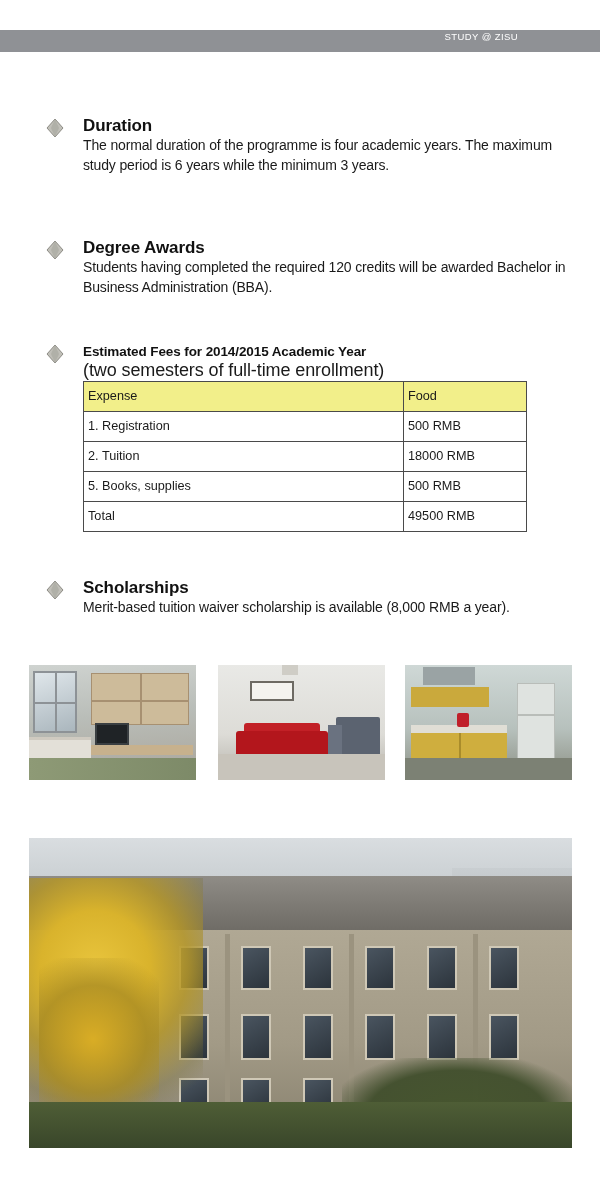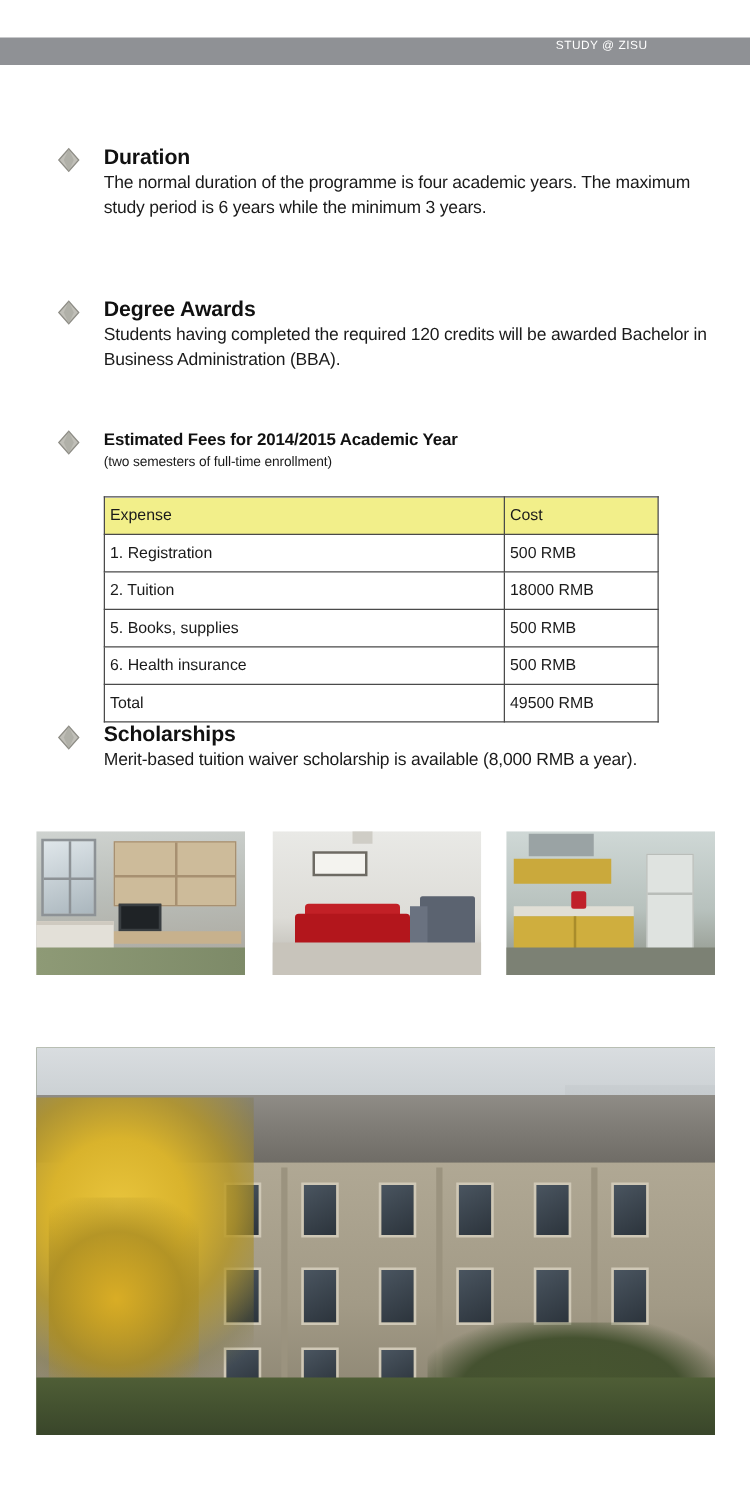--- a/index.html
+++ b/index.html
@@ -71,25 +71,25 @@
   }
   .sec-text {
     font-family: "Liberation Sans", sans-serif;
     font-size: 14px;
     line-height: 19.5px;
     color: #1a1a1a;
     letter-spacing: -0.15px;
   }
   .sec-sub {
     font-family: "Liberation Sans", sans-serif;
-    font-size: 11px;
+    font-size: 18px;
     line-height: 16px;
     color: #1a1a1a;
     letter-spacing: -0.1px;
-    margin-bottom: 19px;
+    margin-bottom: 3px;
   }
 
   
   #sec-duration   { top: 66px; }
   #sec-degree     { top: 188px; }
   #sec-fees       { top: 292px; }
   #sec-scholar    { top: 528px; }
 
   
   table.fees {
@@ -314,41 +314,37 @@
       <div class="sec-title small">Estimated Fees for 2014/2015 Academic Year</div>
       <div class="sec-sub">(two semesters of full-time enrollment)</div>
       <table class="fees">
         <colgroup>
             <col class="c1">
             <col class="c2">
           </colgroup>
         <thead>
           <tr>
             <th>Expense</th>
-            <th>Cost</th>
+            <th>Food</th>
           </tr>
         </thead>
         <tbody>
           <tr>
             <td>1. Registration</td>
             <td>500 RMB</td>
           </tr>
           <tr>
             <td>2. Tuition</td>
             <td>18000 RMB</td>
           </tr>
           <tr>
             <td>5. Books, supplies</td>
             <td>500 RMB</td>
           </tr>
           <tr>
-            <td>6. Health insurance</td>
-            <td>500 RMB</td>
-          </tr>
-          <tr>
             <td>Total</td>
             <td>49500 RMB</td>
           </tr>
         </tbody>
       </table>
     </div>
   </div>
 
   <div class="section" id="sec-scholar">
     <span class="bullet">

